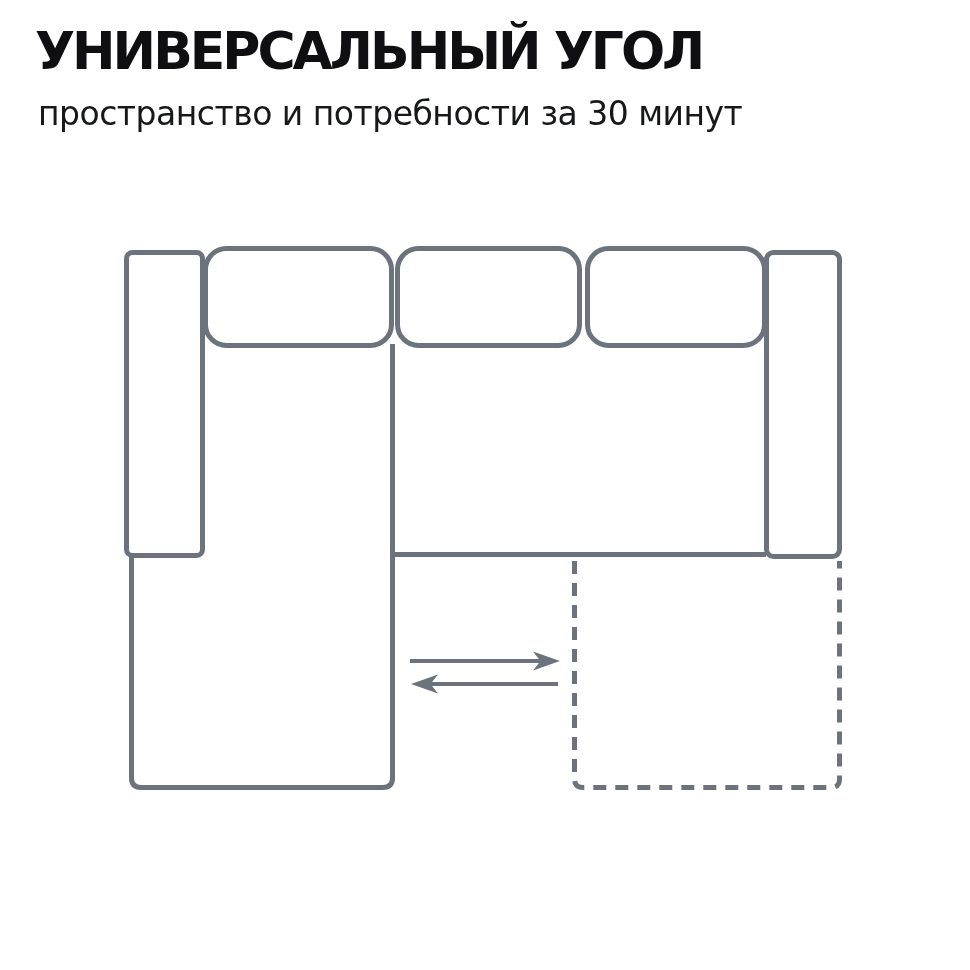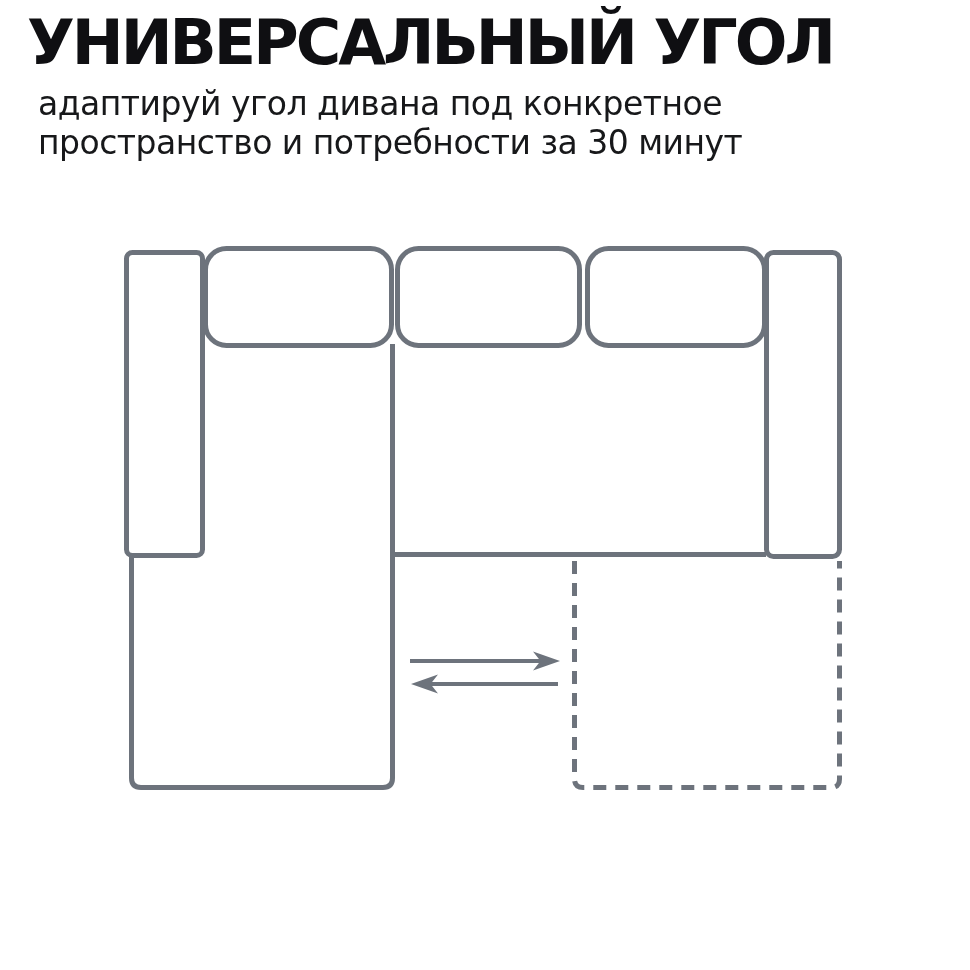--- a/index.html
+++ b/index.html
@@ -5,22 +5,22 @@
   html,body{margin:0;padding:0;background:#ffffff;}
   .canvas{
     position:relative;
     width:970px;height:970px;
     background:#ffffff;
     overflow:hidden;
     font-family:"DejaVu Sans","Liberation Sans",sans-serif;
   }
   .header{position:absolute;left:27px;top:8px;}
   .title{
-    margin:0;
-    font-size:62px;
+    margin:8px;
+    font-size:52px;
     font-weight:bold;
     letter-spacing:-3px;
     line-height:70px;
     color:#0f0f12;
     white-space:nowrap;
   }
   .subtitle{margin:6px 0 0 11px;}
   .subtitle-line{
     font-size:33px;
     line-height:39px;
@@ -35,21 +35,20 @@
   .arrowhead{stroke:none;}
 </style>
 </head>
 <body>
 
 <div class="canvas">
 
   <div class="header">
     <h1 class="title">УНИВЕРСАЛЬНЫЙ УГОЛ</h1>
     <div class="subtitle">
-      <div class="subtitle-line">адаптируй угол дивана под конкретное</div>
       <div class="subtitle-line">пространство и потребности за 30 минут</div>
     </div>
   </div>
 
   <svg class="diagram" width="970" height="970" viewBox="0 0 970 970">
 
     <g class="outline" stroke="#6d737c">
 
       <rect x="126.5" y="252.5" width="76" height="303" rx="6"></rect>
 

